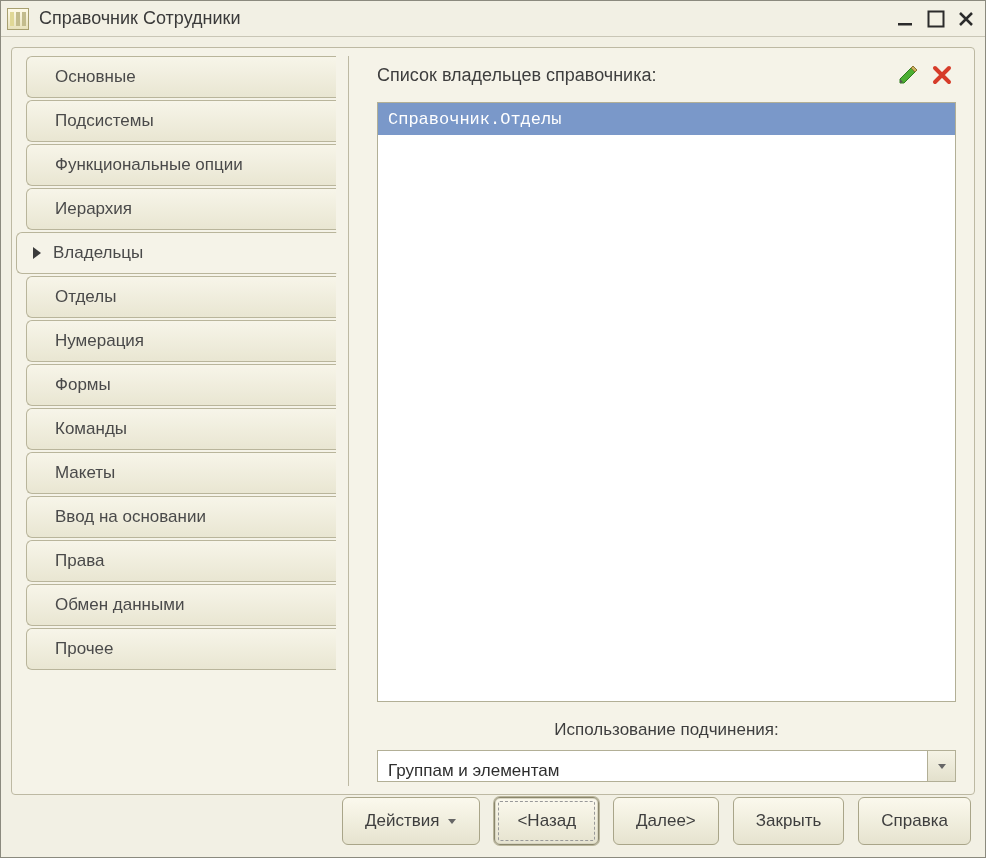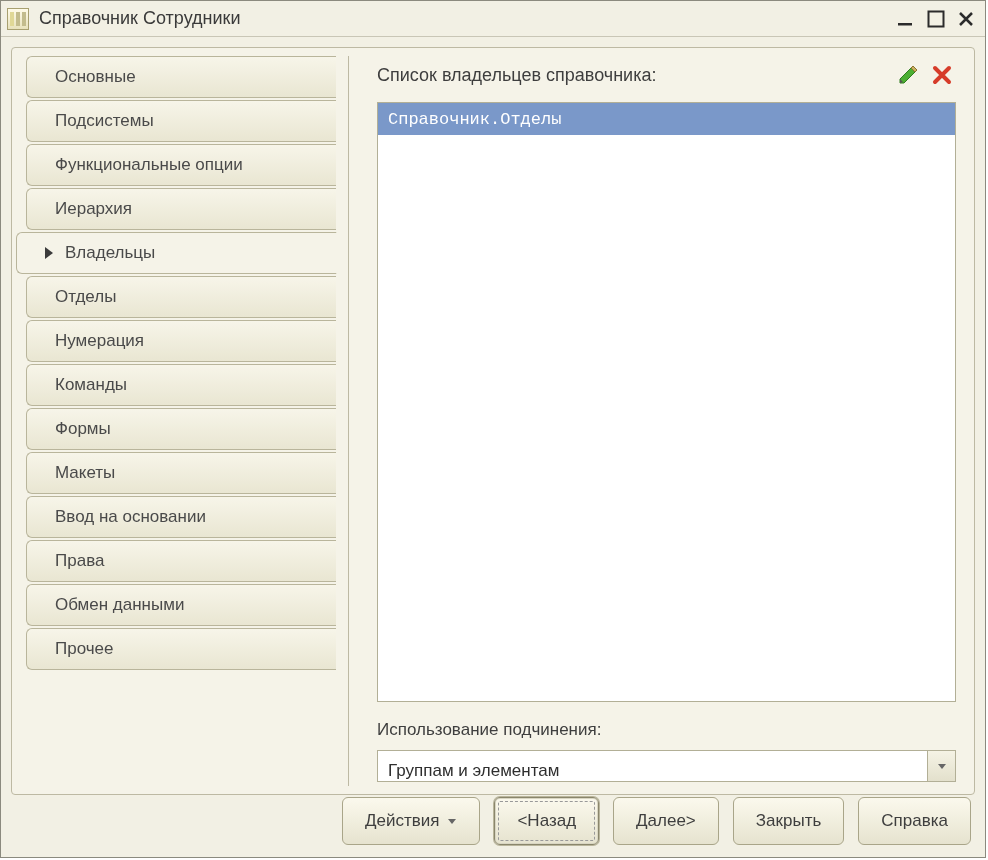--- a/index.html
+++ b/index.html
@@ -88,21 +88,21 @@
     color: #4a4a4a;
     font-size: 17px;
     margin-bottom: 2px;
     position: relative;
     cursor: default;
   }
   .tab.active {
     background: #f5f3e8;
     border-right: 1px solid #f5f3e8;
     margin-right: -1px;
-    padding-left: 20px;
+    padding-left: 8px;
     font-weight: 400;
     z-index: 2;
     margin-left: -10px;
   }
   .tab.active .arrow {
     width: 0; height: 0;
     border-top: 6px solid transparent;
     border-bottom: 6px solid transparent;
     border-left: 8px solid #3b3b3b;
     margin: 0 12px 0 8px;
@@ -150,20 +150,21 @@
     cursor: default;
   }
   .list-row.selected {
     background: #7a98c9;
     color: #fff;
   }
   .sublabel {
     margin-top: 18px;
     font-size: 17px;
     color: #3e3e3e;
+    text-align: center;
   }
   .combo {
     margin-top: 10px;
     height: 32px;
     background: #fff;
     border: 1px solid #b2af96;
     display: flex;
     align-items: flex-end;
     padding: 0;
   }
@@ -258,24 +259,24 @@
             <span class="arrow"></span>
             <span>Владельцы</span>
           </div>
           <div class="tab">
             <span>Отделы</span>
           </div>
           <div class="tab">
             <span>Нумерация</span>
           </div>
           <div class="tab">
+            <span>Формы</span>
+          </div>
+          <div class="tab">
             <span>Команды</span>
-          </div>
-          <div class="tab">
-            <span>Формы</span>
           </div>
           <div class="tab">
             <span>Макеты</span>
           </div>
           <div class="tab">
             <span>Ввод на основании</span>
           </div>
           <div class="tab">
             <span>Права</span>
           </div>

